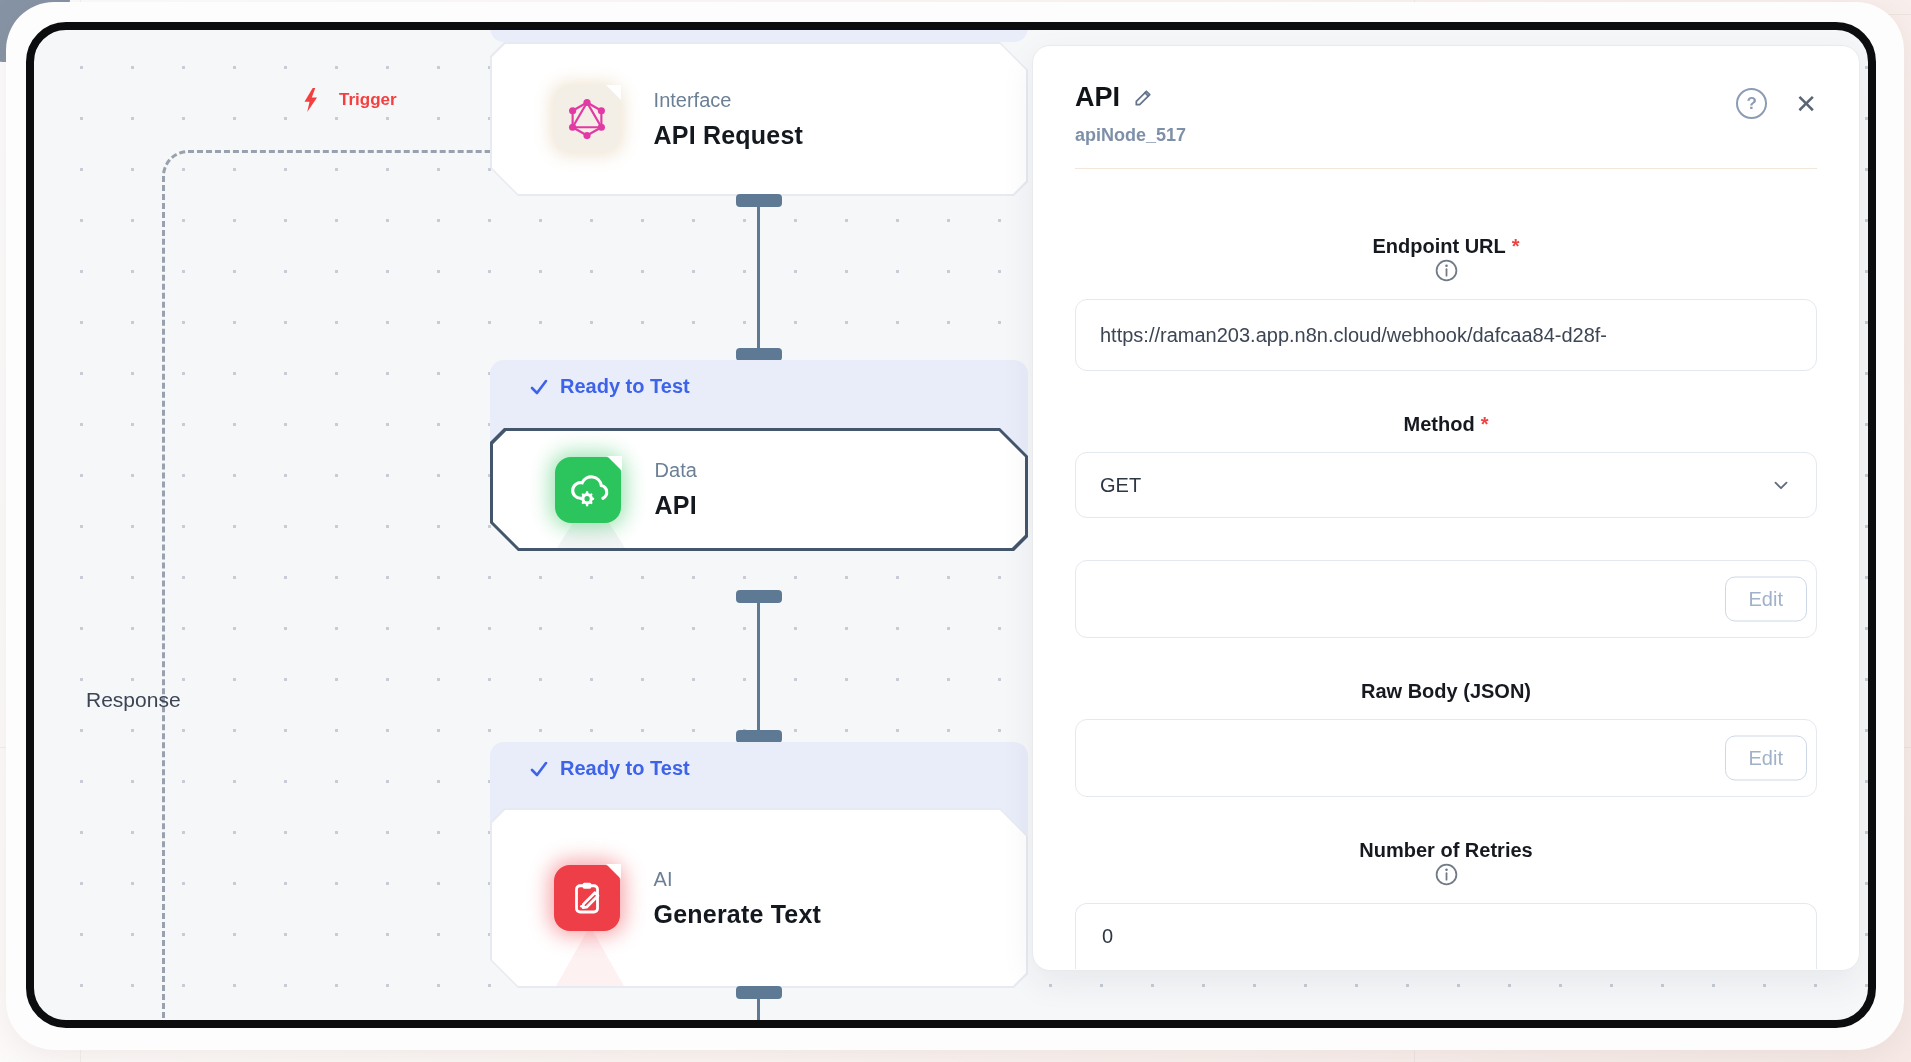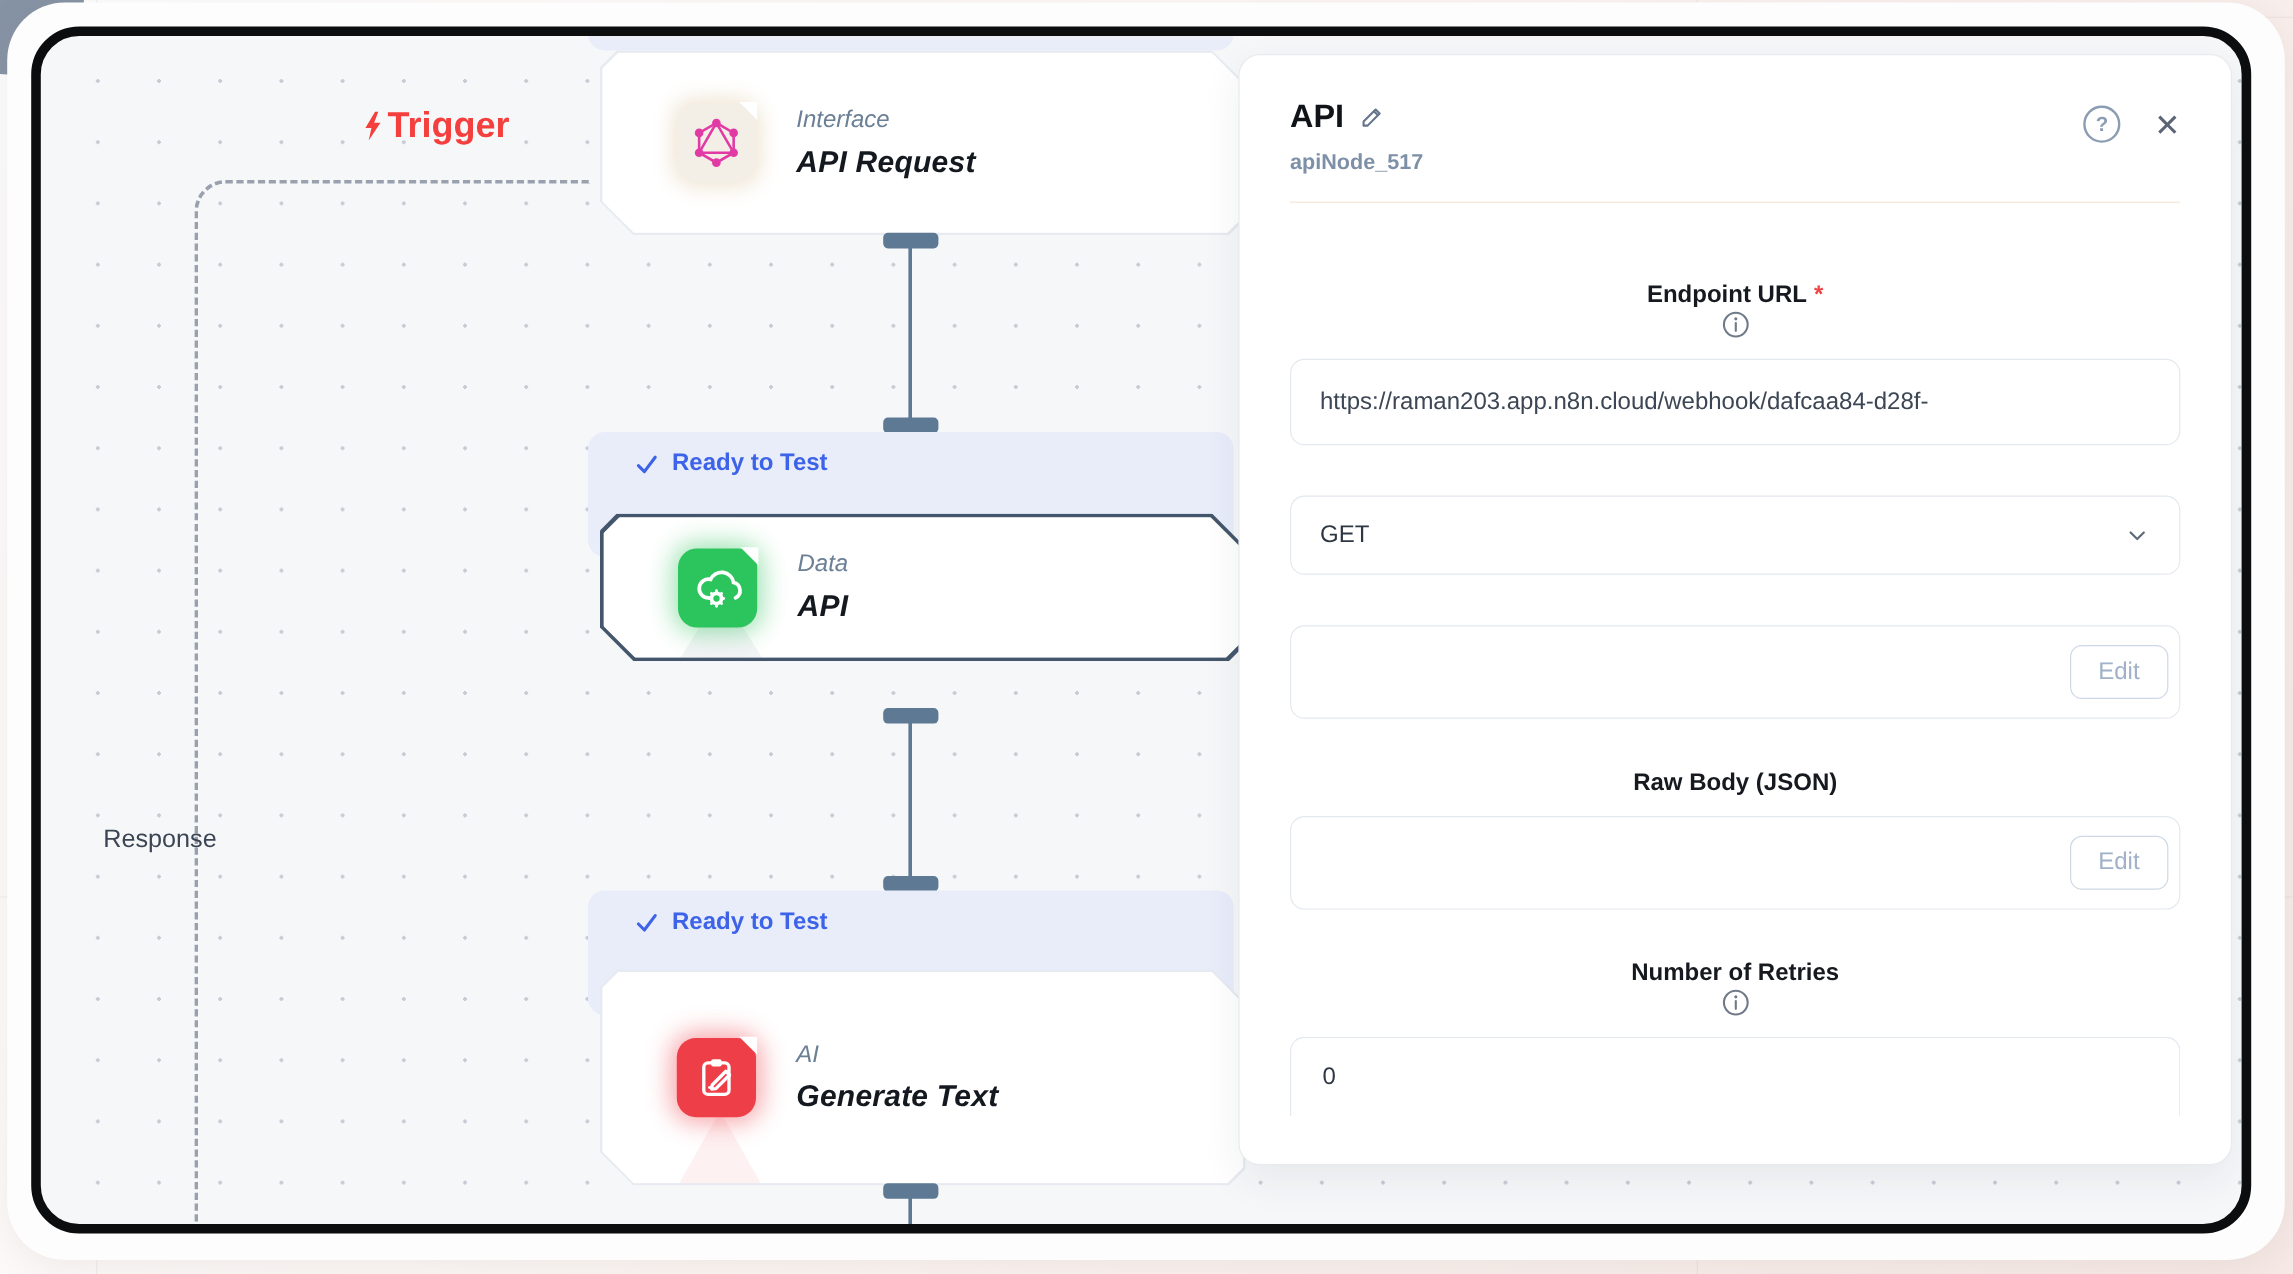--- a/index.html
+++ b/index.html
@@ -17,31 +17,31 @@
   #frame { position:absolute; left:26px; top:22px; width:1850px; height:1006px;
     border:8px solid #0c0d0f; border-radius:40px; overflow:hidden;
     background-color:#f6f7f9;
     background-image:radial-gradient(#c6cbd4 1.4px, transparent 1.6px);
     background-size:51px 51px; background-position:22px 12px; }
 
   
   .resp-path { position:absolute; left:128px; top:120px; width:330px; height:900px;
     border-top:3px dashed #98a1ad; border-left:3px dashed #98a1ad; border-top-left-radius:26px; }
 
-  .trigger { position:absolute; left:268px; top:58px; display:flex; align-items:center; gap:4px;
-    color:#f43f3e; font-size:30px; font-weight:700;text-align:center; }
+  .trigger { position:absolute; left:268px; top:58px; display:flex; align-items:center; gap:20px;
+    color:#f43f3e; font-size:17px; font-weight:700;text-align:center; }
   .response { position:absolute; left:52px; top:658px; font-size:21px; color:#3b4554; }
 
   
   .badge { position:absolute; left:456px; width:538px; height:104px; background:#e9edfa; border-radius:14px; }
   .badge .brow { display:flex; align-items:center; gap:10px; padding:15px 0 0 38px;
     color:#3d63e8; font-size:20px; font-weight:600; }
-  .node-outer { position:absolute; left:466px; width:538px; background:#e7eaf0;
+  .node-outer { position:absolute; left:456px; width:538px; background:#e7eaf0;
     clip-path:polygon(14px 0, calc(100% - 28px) 0, 100% 28px, 100% calc(100% - 14px), calc(100% - 14px) 100%, 28px 100%, 0 calc(100% - 28px), 0 14px);
-    filter:drop-shadow(0 3px 6px rgba(25,35,55,.07));font-style:italic; }
+    filter:drop-shadow(0 3px 6px rgba(25,35,55,.07)); }
   .node-outer.selected { background:#44566c; }
   .node-inner { position:absolute; inset:1.6px; background:#fff;
     clip-path:polygon(14px 0, calc(100% - 27px) 0, 100% 27px, 100% calc(100% - 14px), calc(100% - 14px) 100%, 27px 100%, 0 calc(100% - 27px), 0 14px);
     display:flex; align-items:center; padding-left:62px; }
   .node-outer.selected .node-inner { inset:2.6px; }
   .nicon { position:relative; width:66px; height:66px; border-radius:16px; flex:0 0 auto;
     display:flex; align-items:center; justify-content:center; }
   .nicon::after { content:""; position:absolute; top:-1px; right:-1px;
     border-top:15px solid #fff; border-left:15px solid transparent; }
   .nicon.cream { background:#f3eee6; box-shadow:0 0 16px 4px rgba(238,226,206,.9); }
@@ -247,20 +247,23 @@
               <circle cx="12" cy="12" r="9.5"></circle>
               <line x1="12" y1="10.8" x2="12" y2="17" stroke-linecap="round"></line>
               <circle cx="12" cy="7.4" r="1.25" fill="#717b88" stroke="none"></circle>
             </svg>
         </span>
       </div>
       <div class="tinput">https://raman203.app.n8n.cloud/webhook/dafcaa84-d28f-</div>
     </div>
 
     <div class="field">
+      <div class="lblrow">
+        <span class="lbl"><span>Method</span><span class="req">*</span></span>
+      </div>
       <div class="select">
         <span>GET</span>
         <span>
           <svg width="22" height="22" viewBox="0 0 24 24" fill="none" stroke="#5f6b7a" stroke-width="2" stroke-linecap="round" stroke-linejoin="round">
               <polyline points="6,9.5 12,15.5 18,9.5"></polyline>
             </svg>
         </span>
       </div>
     </div>
 

